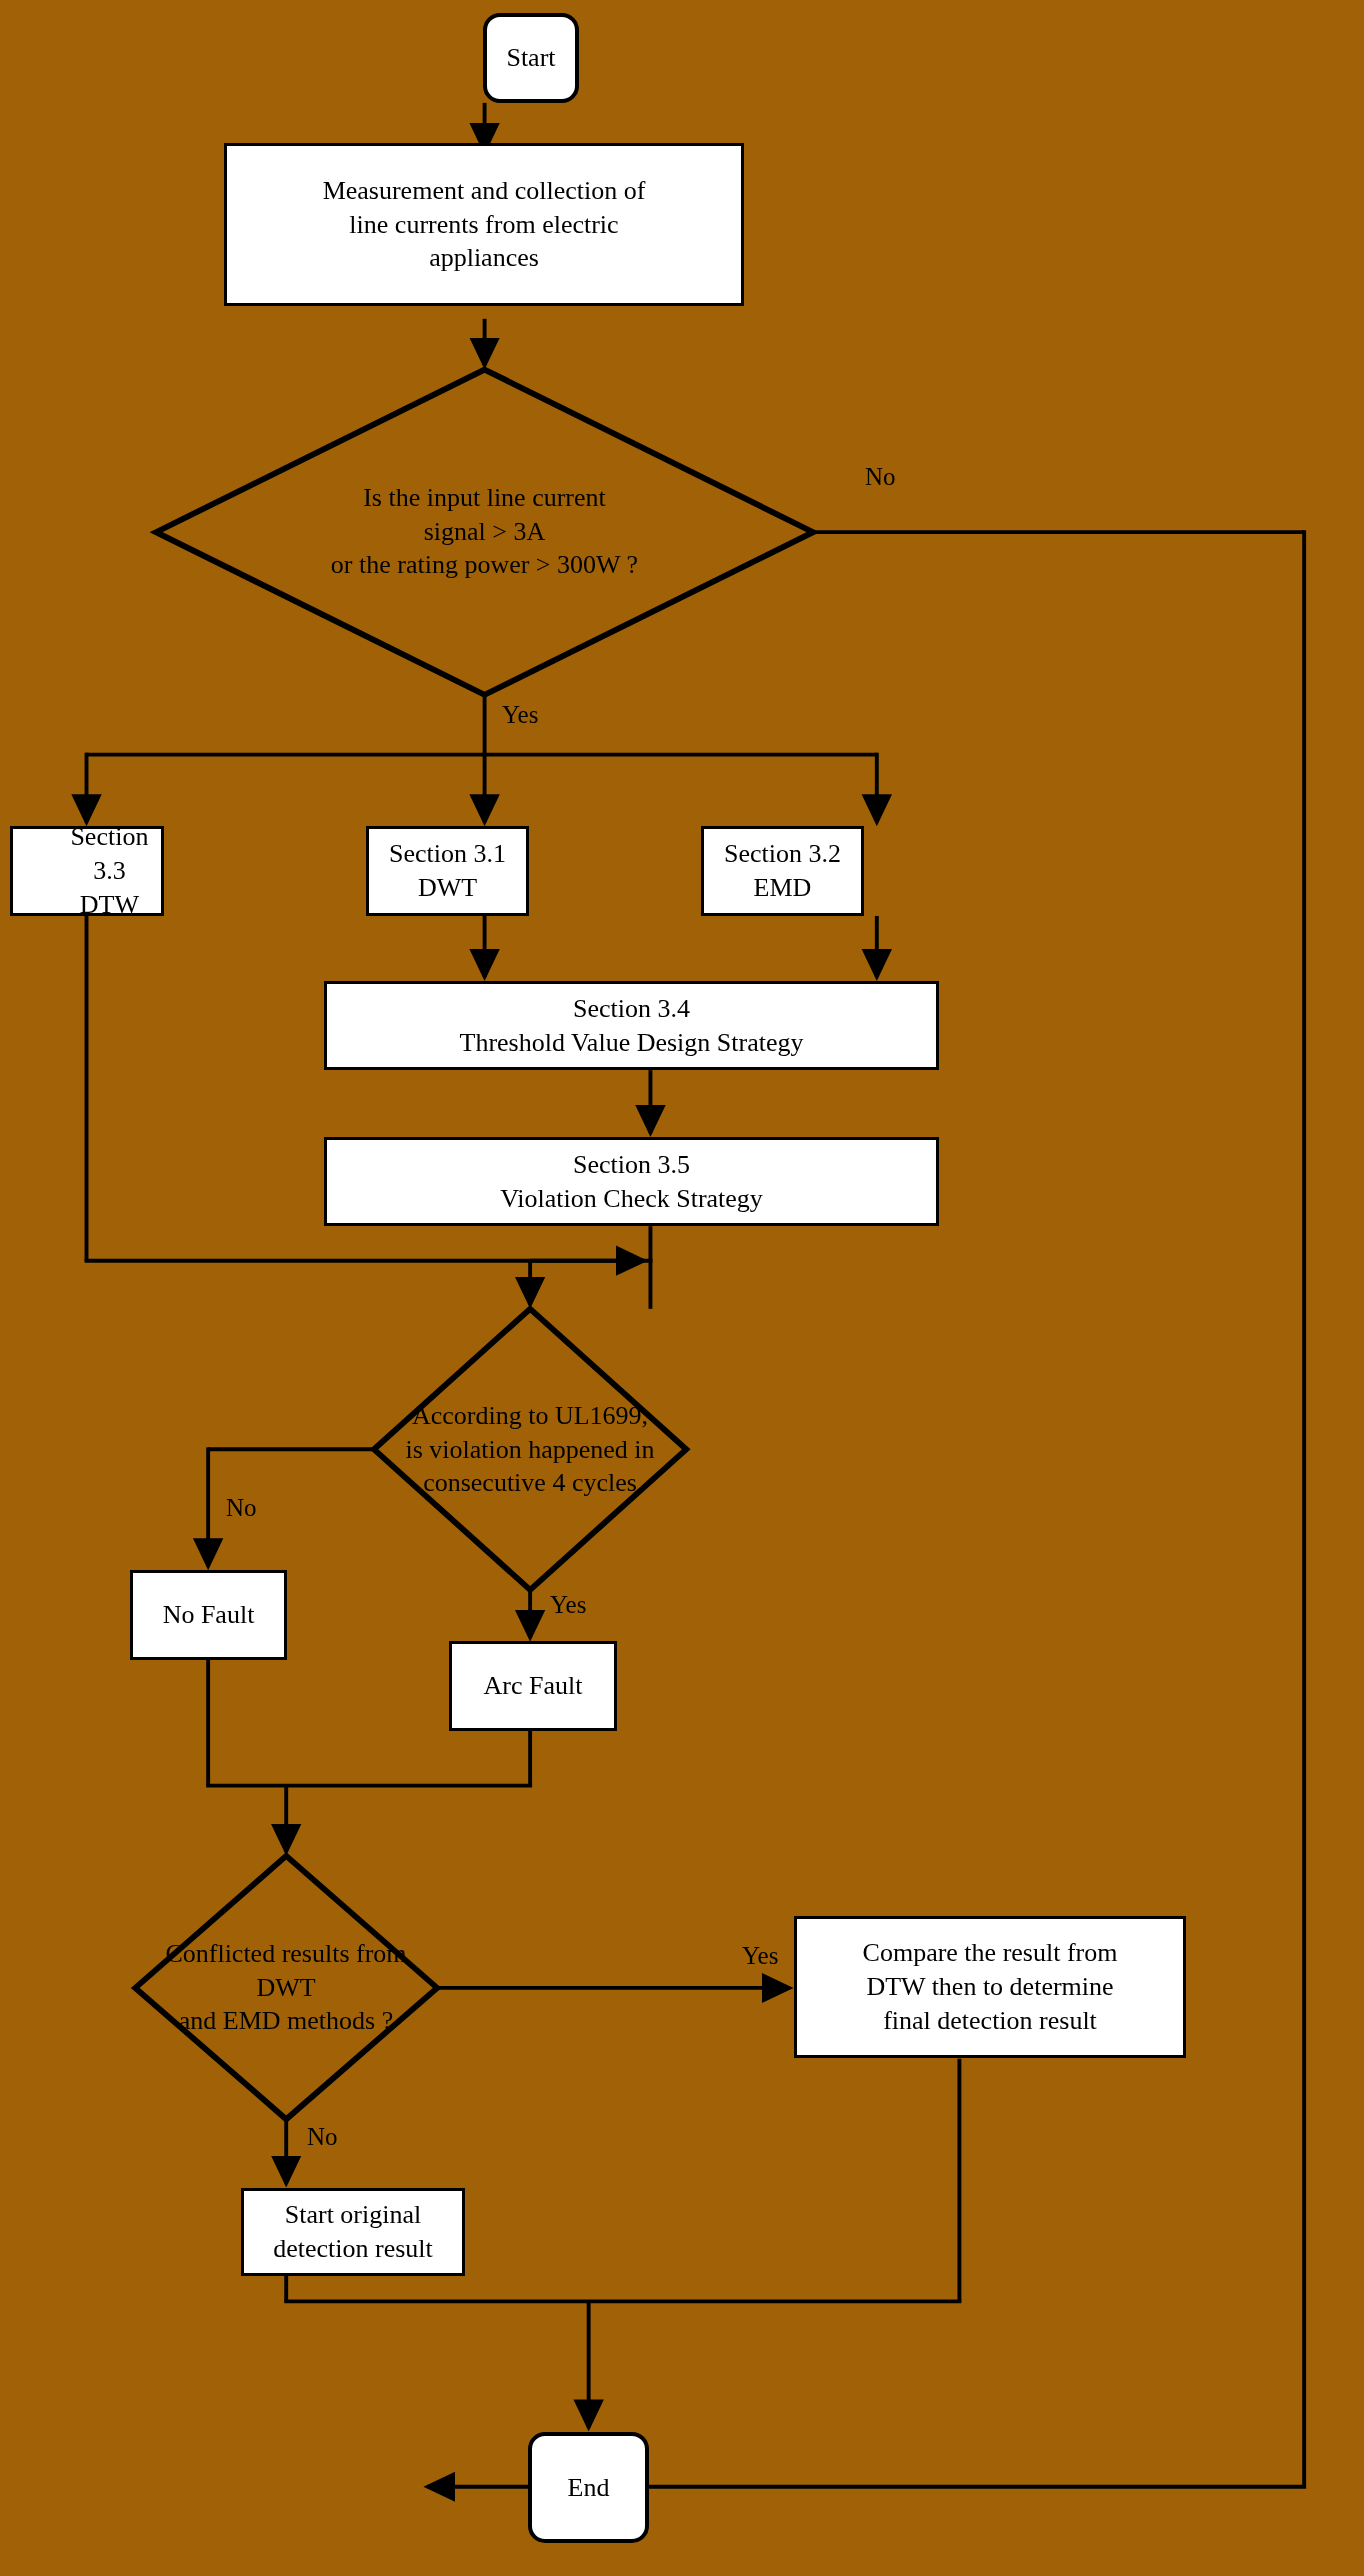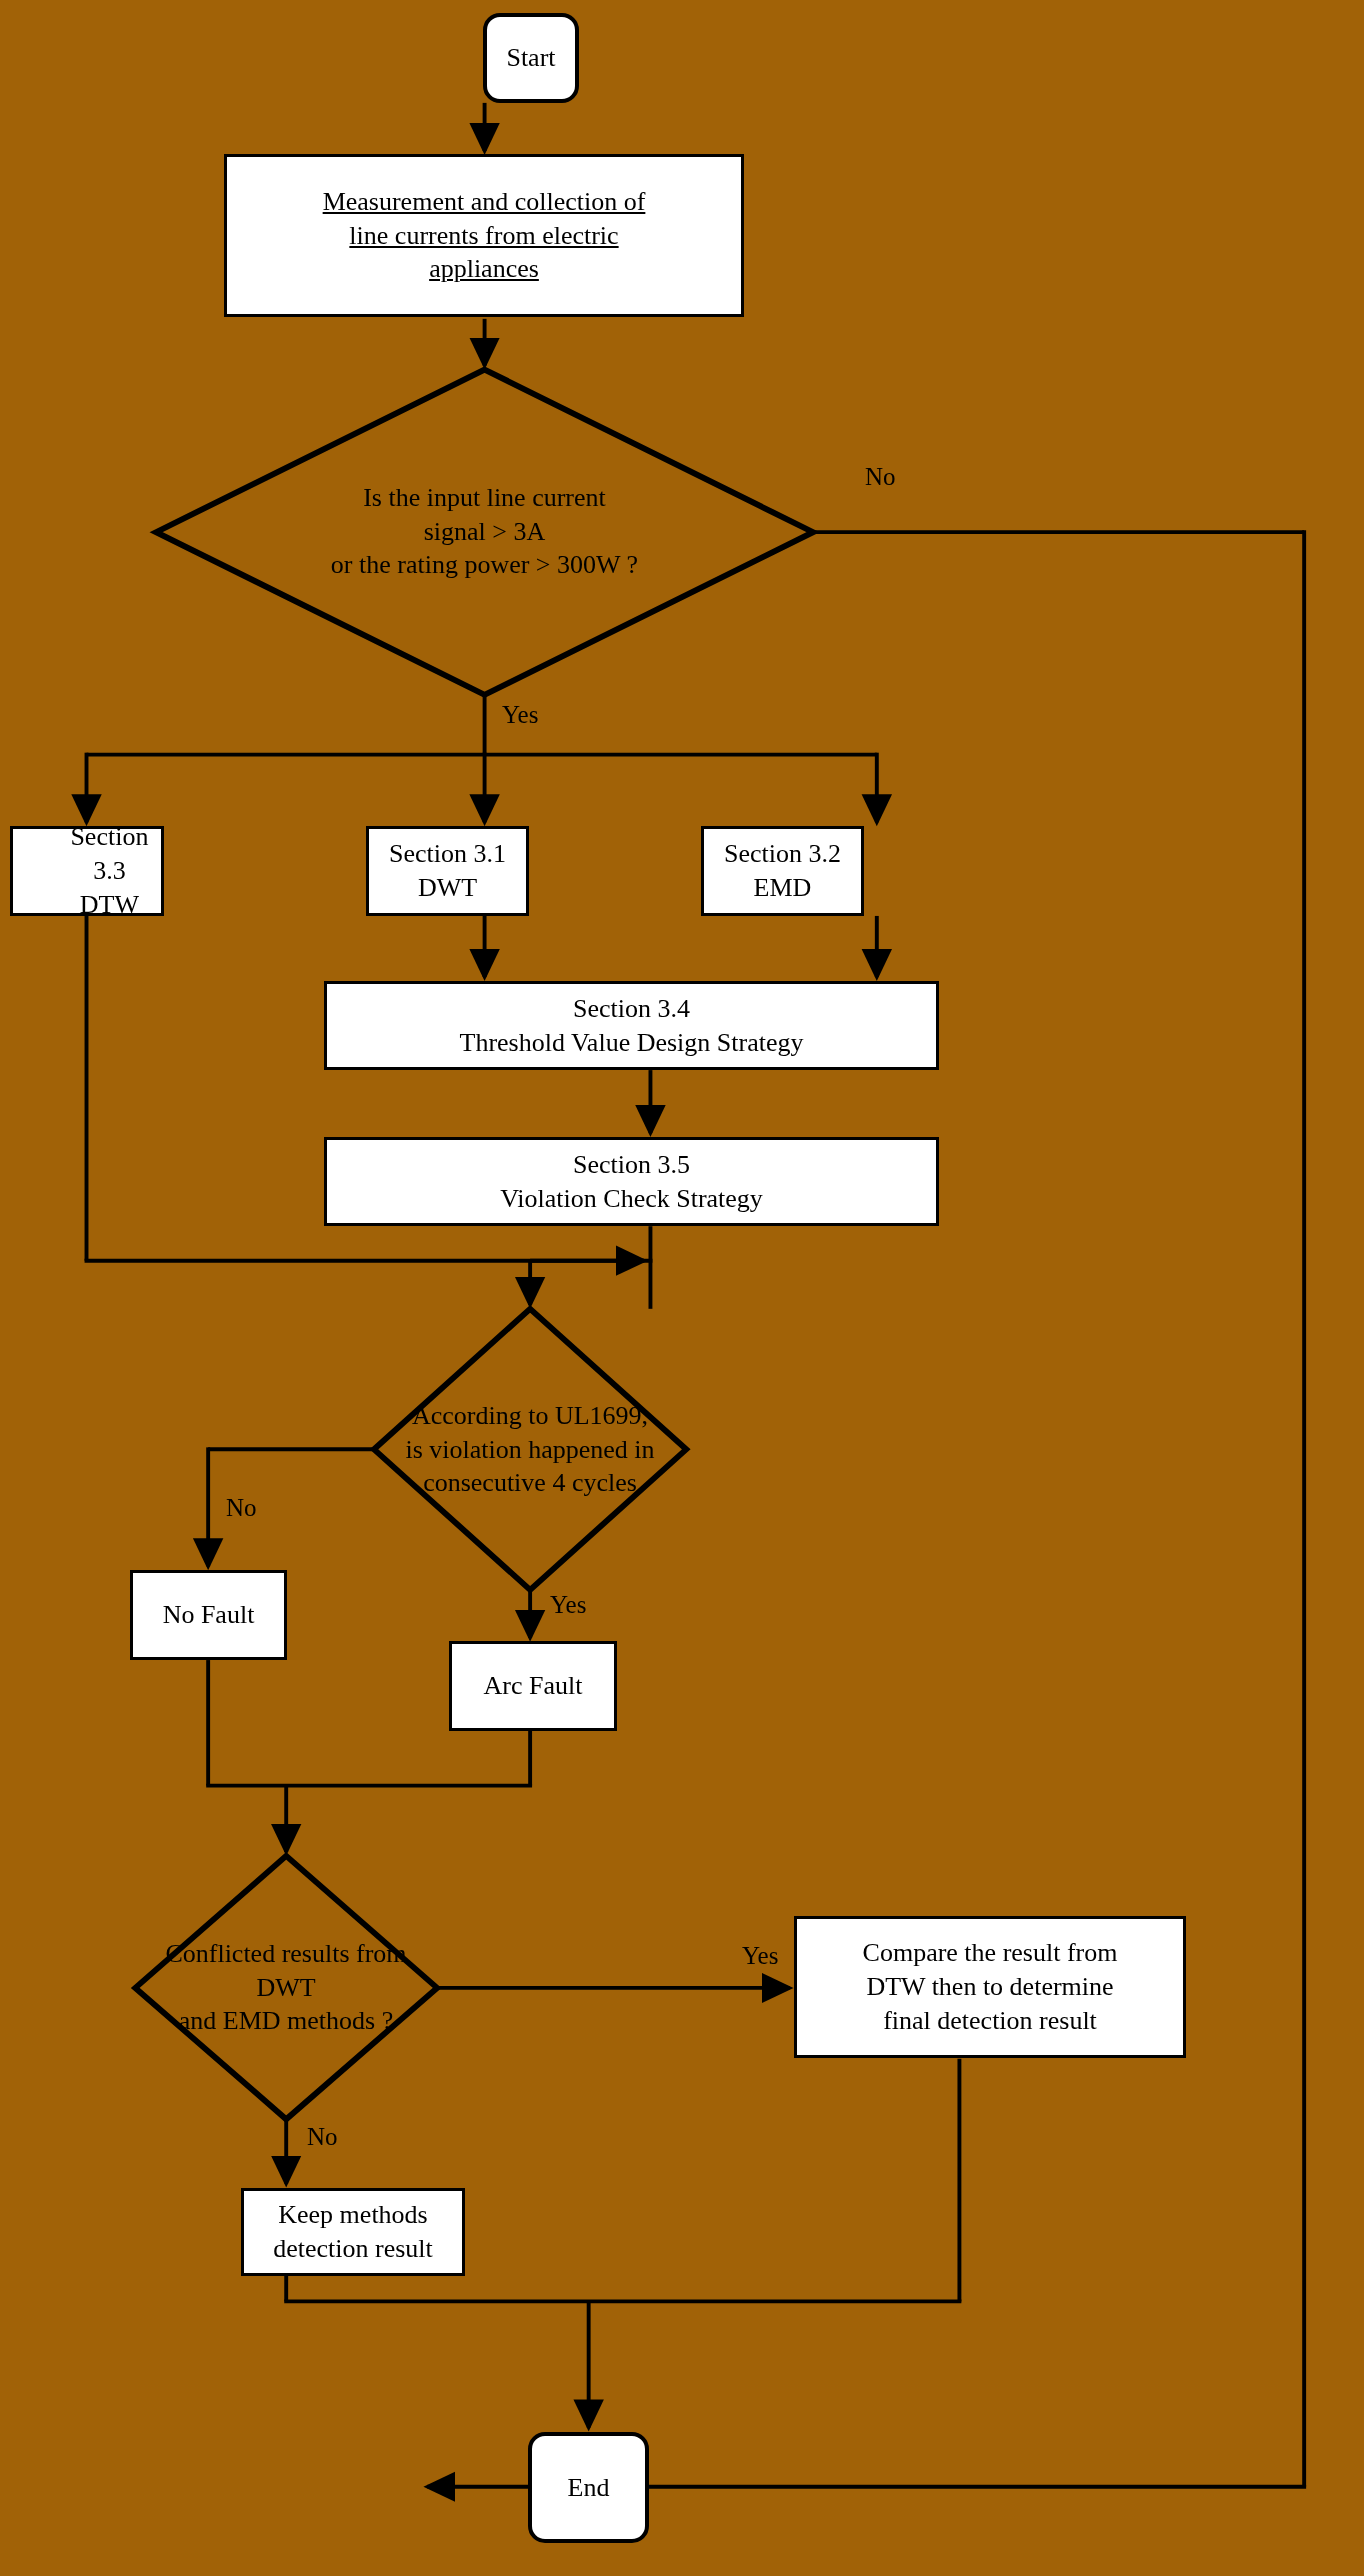--- a/index.html
+++ b/index.html
@@ -112,21 +112,21 @@
       <line x1="1475" y1="3165" x2="1475" y2="3538"></line>
       <line x1="437" y1="3538" x2="1478" y2="3538"></line>
       <line x1="905" y1="3538" x2="905" y2="3732" marker-end="url(#ah)"></line>
     </g>
   </svg>
 
   <div class="node term fs40" style="left:483px;top:13px;width:96px;height:90px;">
     <span>Start</span>
   </div>
 
-  <div class="node proc fs40" style="left:224px;top:154px;width:520px;height:163px;padding:0 20px;text-decoration:underline;">
+  <div class="node proc fs40" style="left:224px;top:143px;width:520px;height:163px;padding:0 20px;">
     <span>Measurement and collection of
 line currents from electric
 appliances</span>
   </div>
 
   <div class="node diamond fs40" style="left:156px;top:369px;width:657px;height:325px;">
     <span class="dlabel">Is the input line current
 signal &gt; 3A
 or the rating power &gt; 300W ?</span>
   </div>
@@ -175,21 +175,21 @@
 and EMD methods ?</span>
   </div>
 
   <div class="node proc fs40" style="left:794px;top:1916px;width:392px;height:142px;">
     <span>Compare the result from
 DTW then to determine
 final detection result</span>
   </div>
 
   <div class="node proc fs40" style="left:241px;top:2188px;width:224px;height:88px;">
-    <span>Keep methods
+    <span>Start original
 detection result</span>
   </div>
 
   <div class="node term fs40" style="left:528px;top:2432px;width:121px;height:111px;">
     <span>End</span>
   </div>
 
   <div class="edge-label fs39" style="left:865px;top:463px;">No</div>
 
   <div class="edge-label fs39" style="left:502px;top:701px;">Yes</div>

